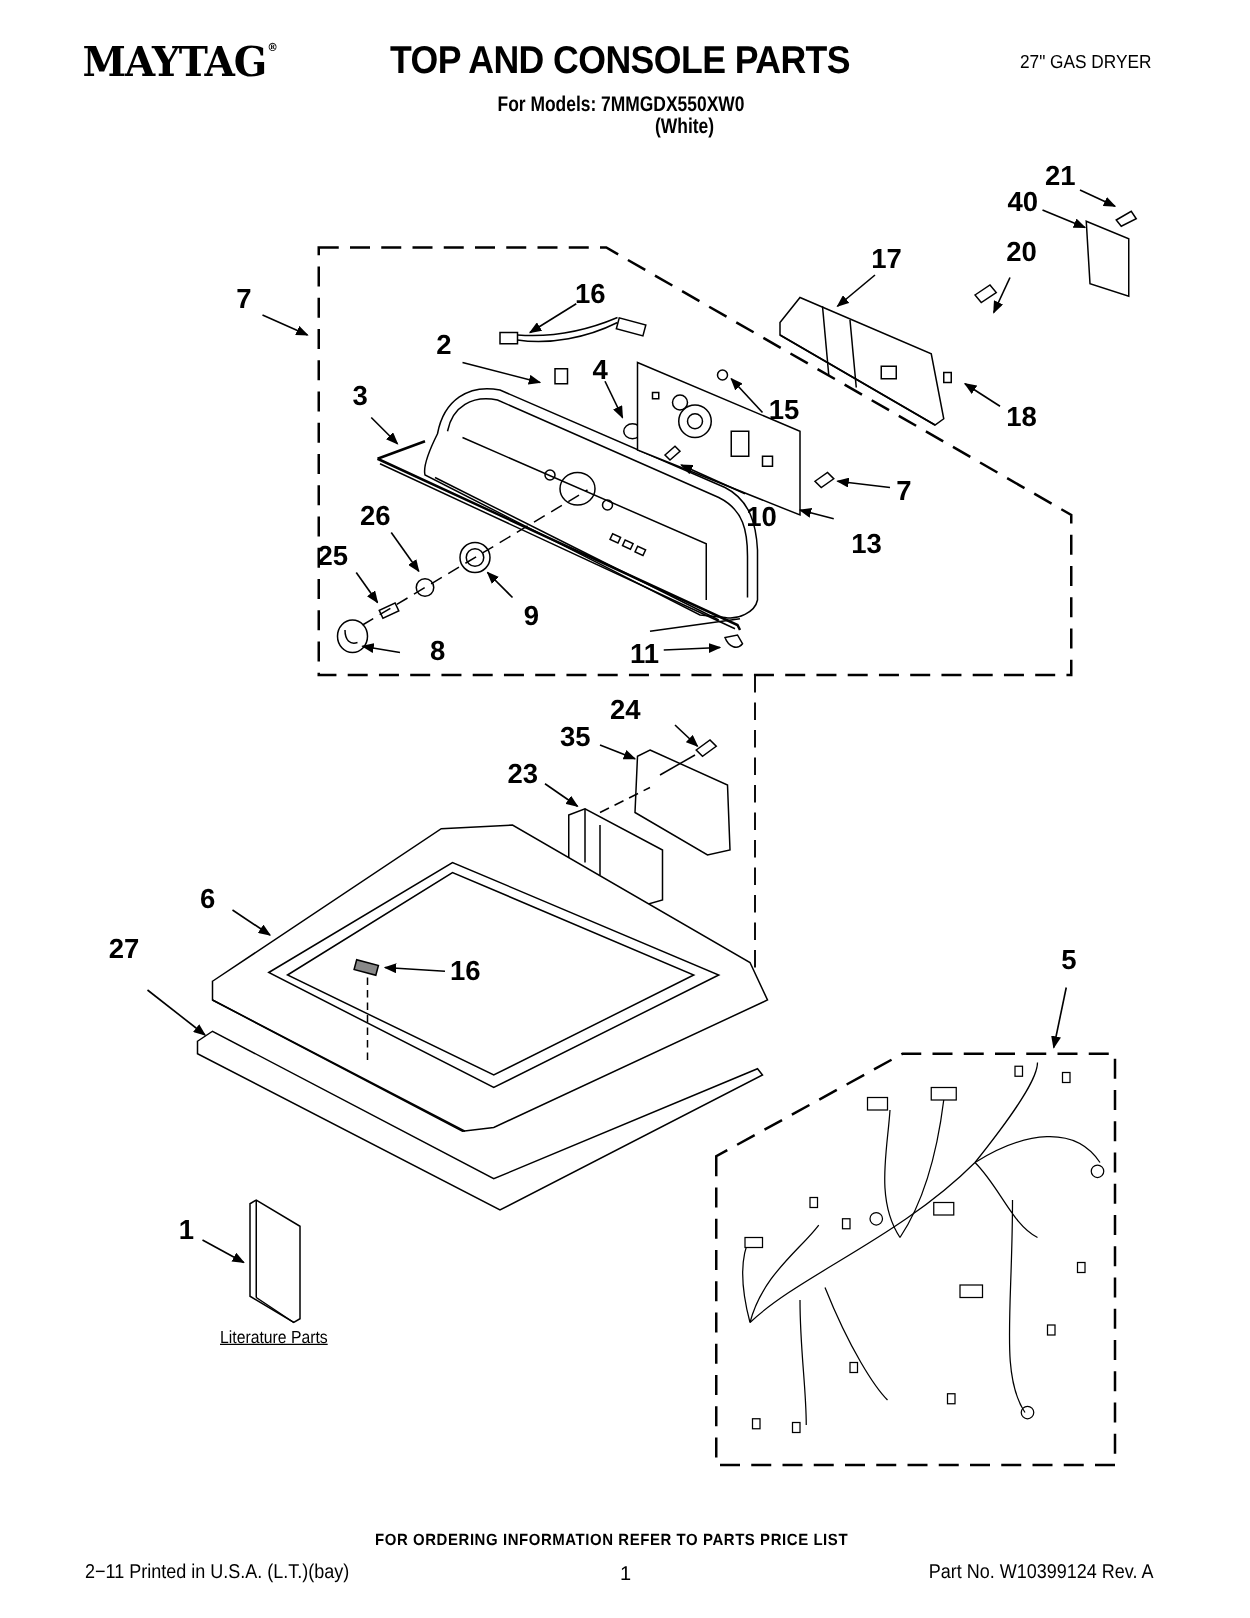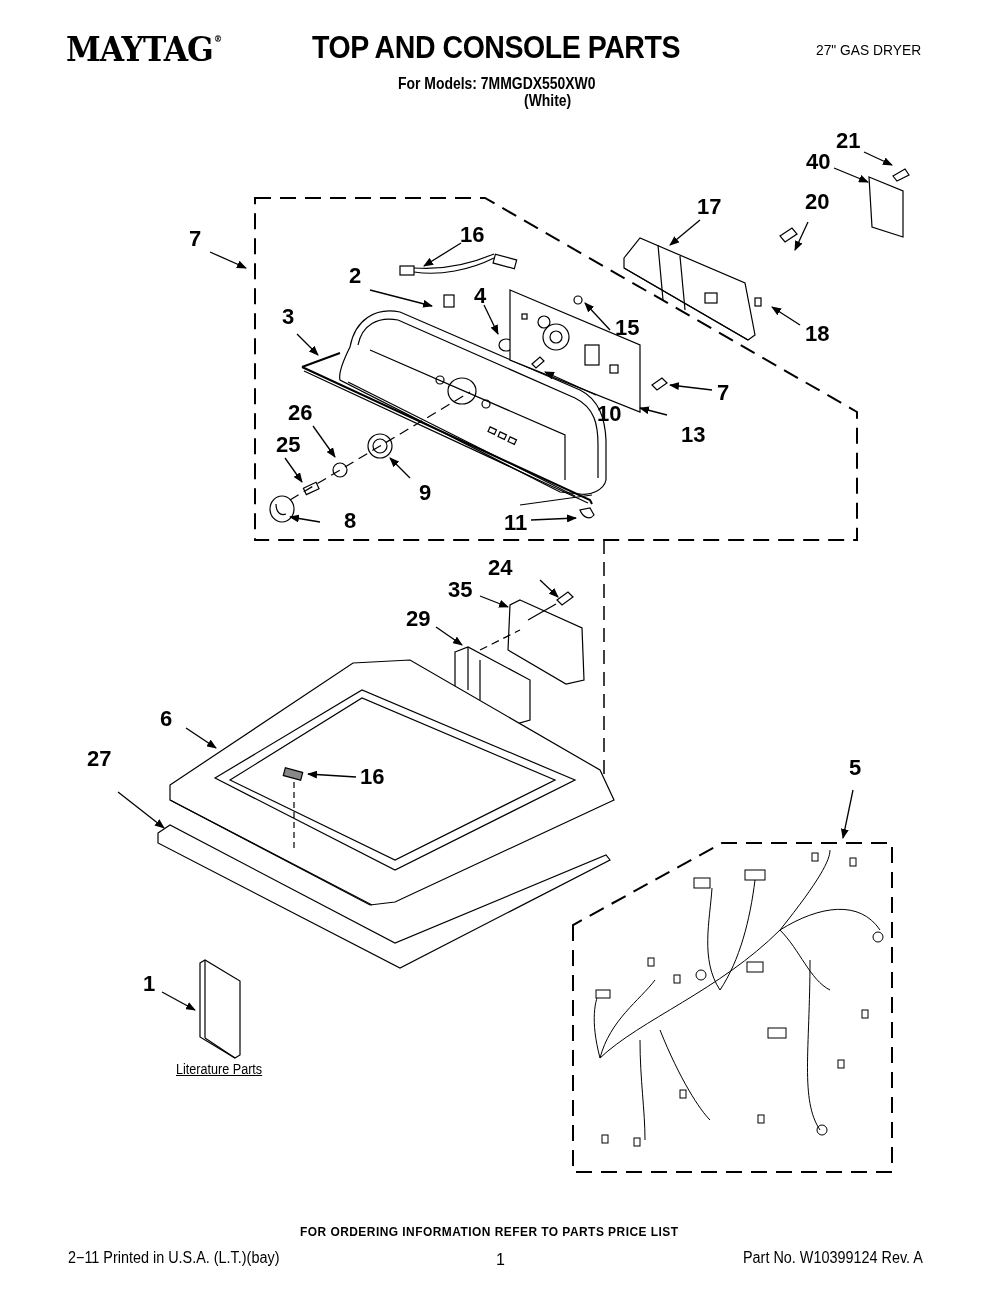--- a/index.html
+++ b/index.html
@@ -212,27 +212,27 @@
 <div class="callout" style="left:615px;top:317px">15</div>
 <div class="callout" style="left:597px;top:403px">10</div>
 <div class="callout" style="left:681px;top:424px">13</div>
 <div class="callout" style="left:717px;top:382px">7</div>
 <div class="callout" style="left:697px;top:196px">17</div>
 <div class="callout" style="left:805px;top:191px">20</div>
 <div class="callout" style="left:805px;top:323px">18</div>
 <div class="callout" style="left:806px;top:151px">40</div>
 <div class="callout" style="left:836px;top:130px">21</div>
 <div class="callout" style="left:288px;top:402px">26</div>
-<div class="callout" style="left:276px;top:434px">25</div>
+<div class="callout" style="left:254px;top:434px">25</div>
 <div class="callout" style="left:419px;top:482px">9</div>
 <div class="callout" style="left:344px;top:510px">8</div>
 <div class="callout" style="left:504px;top:512px">11</div>
 <div class="callout" style="left:488px;top:557px">24</div>
 <div class="callout" style="left:448px;top:579px">35</div>
-<div class="callout" style="left:406px;top:608px">29</div>
+<div class="callout" style="left:406px;top:608px">23</div>
 <div class="callout" style="left:160px;top:708px">6</div>
 <div class="callout" style="left:360px;top:766px">16</div>
 <div class="callout" style="left:87px;top:748px">27</div>
 <div class="callout" style="left:849px;top:757px">5</div>
 <div class="callout" style="left:143px;top:973px">1</div>
 
 <div class="abs lit">Literature Parts</div>
 
 <div class="abs order">FOR ORDERING INFORMATION REFER TO PARTS PRICE LIST</div>
 <div class="abs foot-left">2−11 Printed in U.S.A. (L.T.)(bay)</div>

